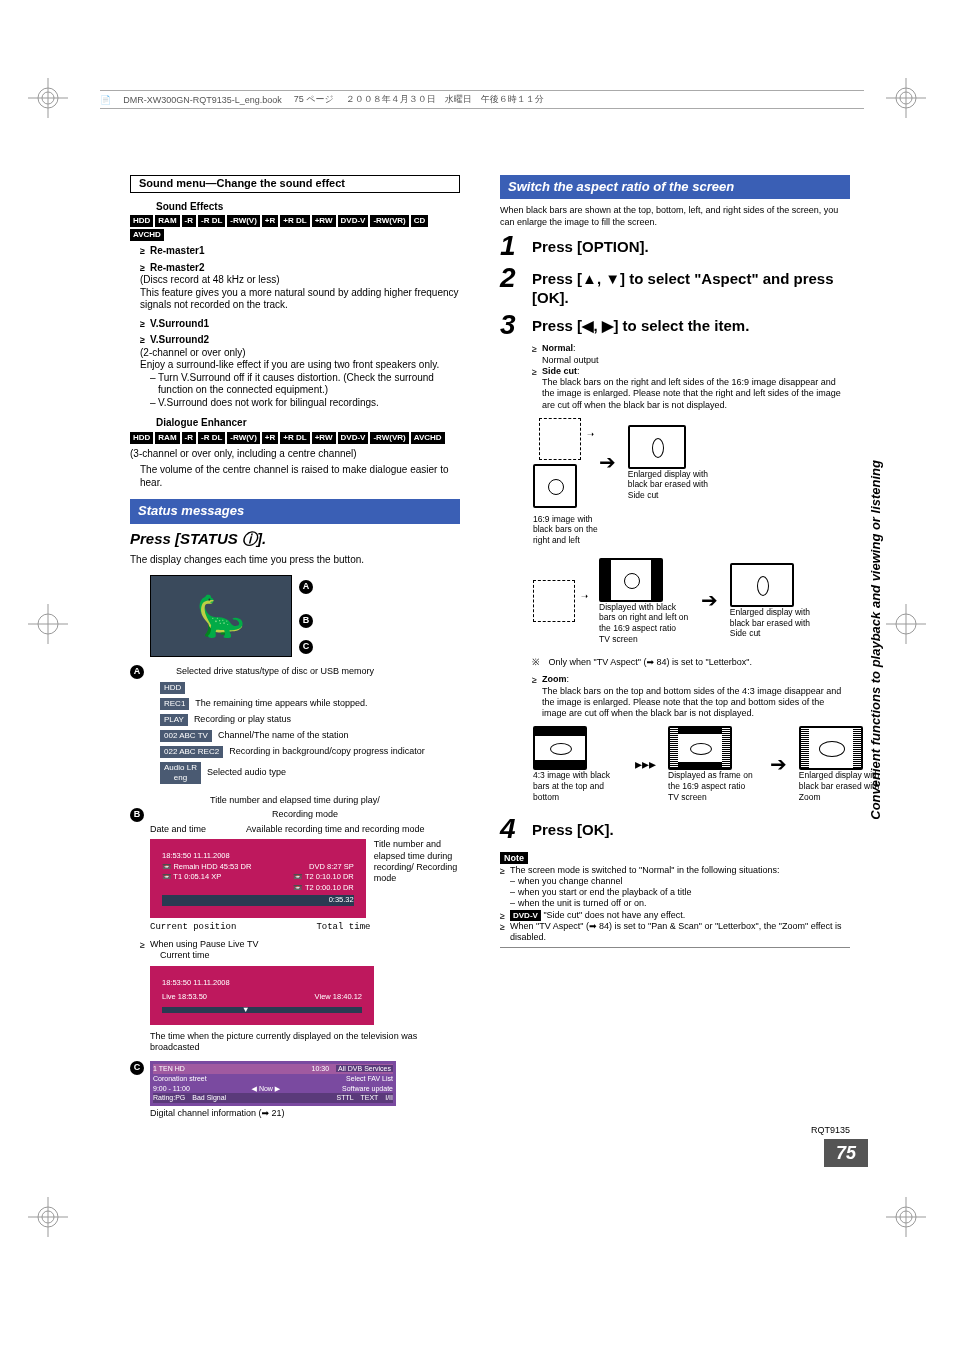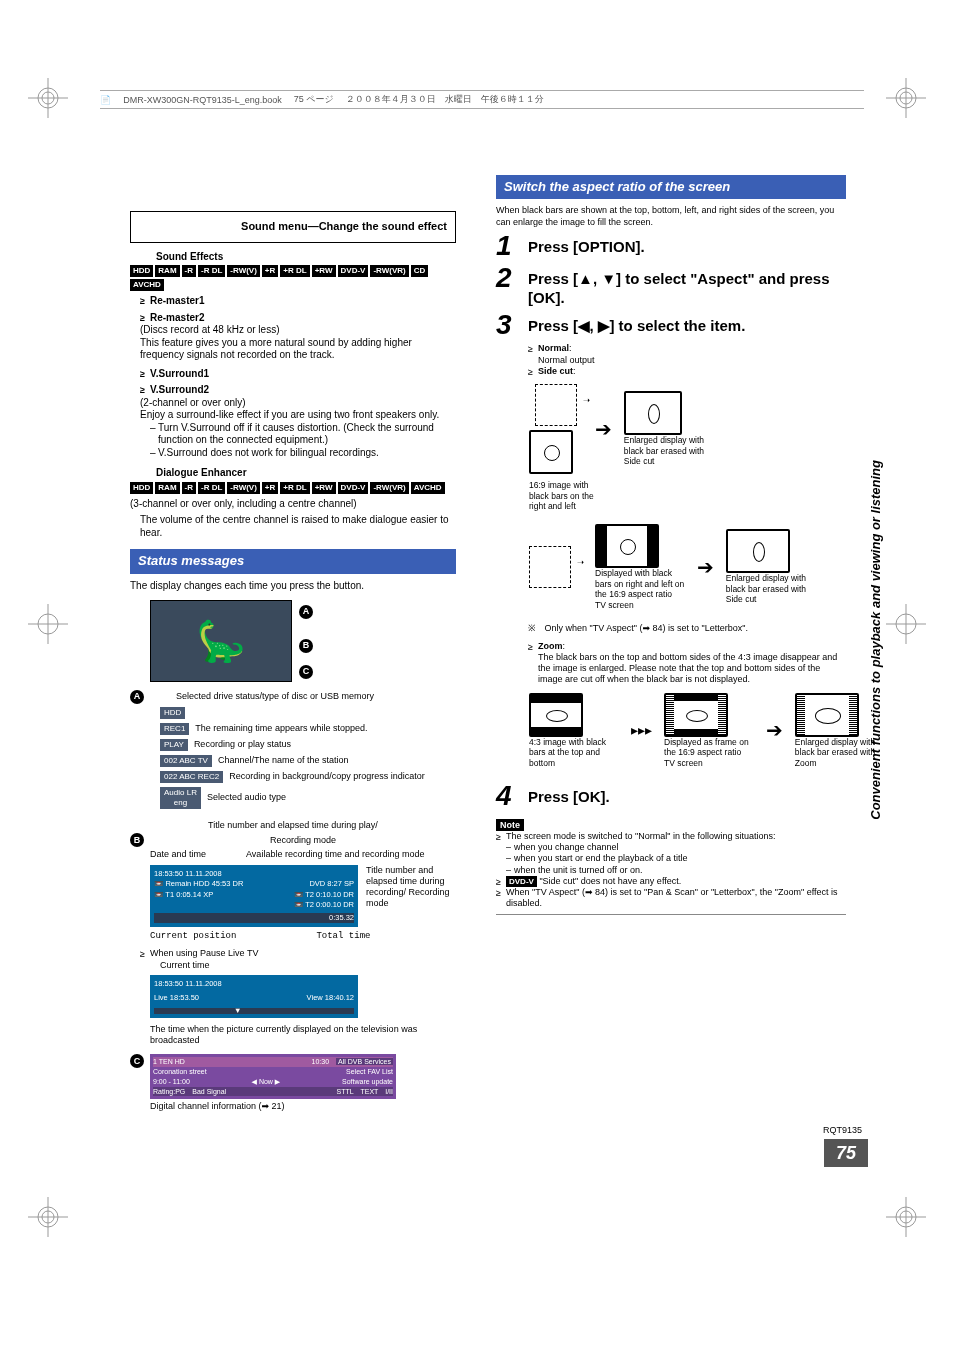--- a/index.html
+++ b/index.html
@@ -24,26 +24,25 @@
     gap: 40px;
   }
   .col {
     width: 330px;
     font-size: 10px;
     line-height: 1.25;
   }
   .col2 { width: 350px; }
   .box-title {
     border: 1px solid #000;
-    padding: 8px 8px;
+    padding: 1px 8px;
     font-weight: bold;
     font-size: 11px;
-    text-align: right;
+    text-align: left;
     margin-bottom: 8px;
-    margin-top: 36px;
   }
   .blue-bar {
     background: #3a5fb5;
     color: #fff;
     font-weight: bold;
     font-size: 13px;
     padding: 4px 8px;
     margin: 10px 0 6px 0;
     font-style: italic;
   }
@@ -91,21 +90,21 @@
     background: #555;
     color: #fff;
     font-size: 18px;
     font-style: italic;
     font-weight: bold;
     text-align: center;
     line-height: 28px;
   }
   .rqt {
     position: absolute;
-    right: 92px;
+    right: 104px;
     bottom: 216px;
     font-size: 9px;
   }
   .header-line {
     position: absolute;
     left: 100px;
     top: 90px;
     width: 764px;
     font-size: 9px;
     color: #555;
@@ -124,21 +123,21 @@
   .tv-row { display: flex; align-items: center; gap: 12px; margin-bottom: 6px;}
   .tv-icon { width: 50px; height: 40px; border: 2px solid #000; border-radius: 2px; position: relative; background: #fff;}
   .tv-circle { position: absolute; left: 50%; top: 50%; width: 14px; height: 14px; margin: -7px 0 0 -7px; border: 1.5px solid #000; border-radius: 50%;}
   .tv-oval { position: absolute; left: 50%; top: 50%; width: 10px; height: 18px; margin: -9px 0 0 -5px; border: 1.5px solid #000; border-radius: 50%;}
   .arrow { font-size: 20px; }
   .tv-caption { font-size: 8.5px; width: 90px;}
   .status-diagram { margin-top: 8px; font-size: 9px;}
   .osd-box { background: #4a5a72; color: #fff; font-size: 8px; padding: 1px 4px; display:inline-block; margin: 1px 0;}
   .osd-row { display: flex; align-items: center; gap: 6px; margin: 2px 0;}
   .circ-letter { display:inline-flex; width:14px; height:14px; border-radius:50%; background:#000; color:#fff; font-size:9px; font-weight:bold; align-items:center; justify-content:center;}
-  .osd-panel { background:#0369a1; color:#fff; font-size:7.5px; padding:4px; width: 200px; line-height:1.4;}
+  .osd-panel { background:#be185d; color:#fff; font-size:7.5px; padding:12px; width: 200px; line-height:1.4;}
   .osd-panel .row { display:flex; justify-content:space-between; }
   .channel-info { background:#7a4aa0; color:#fff; font-size:7px; padding:3px; width:240px; line-height:1.4;}
   .channel-info .r { display:flex; justify-content:space-between; gap:4px;}
   .tv-preview { width: 140px; height: 80px; background:#3a4a5c; border:1px solid #000; margin-bottom:4px; position:relative; display:flex; align-items:center; justify-content:center;}
   .tv-preview .dino { color:#8aa; font-size:40px;}
   .hr-thin { border:none; border-top:1px solid #888; margin:4px 0;}
   
   .reg-mark { position:absolute; }
   .reg-svg { width:40px; height:40px;}
   .reg-svg circle { fill:none; stroke:#999; stroke-width:1;}
@@ -246,20 +245,21 @@
         <span class="tag">+R DL</span>
         <span class="tag">+RW</span>
         <span class="tag">DVD-V</span>
         <span class="tag">-RW(VR)</span>
         <span class="tag">AVCHD</span>
       </div>
       <div>(3-channel or over only, including a centre channel)</div>
       <div style="padding-left:10px; margin-top:4px;">The volume of the centre channel is raised to make dialogue easier to hear.</div>
 
       <div class="blue-bar">Status messages</div>
+      <div class="h1">Press [STATUS ⓘ].</div>
       <div>The display changes each time you press the button.</div>
 
       <div style="margin:8px 0 4px 20px;">
         <div class="tv-preview">
           <span class="dino">🦕</span>
           <div style="position:absolute; right:-22px; top:4px;"><span class="circ-letter">A</span></div>
           <div style="position:absolute; right:-22px; top:38px;"><span class="circ-letter">B</span></div>
           <div style="position:absolute; right:-22px; top:64px;"><span class="circ-letter">C</span></div>
         </div>
       </div>
@@ -389,20 +389,21 @@
         </div>
       <div class="step">
           <div class="stepnum">3</div>
           <div class="steptext">Press [◀, ▶] to select the item.</div>
         </div>
 
       <div style="padding-left:32px;" class="small">
         <div class="bullet-item"><b>Normal</b>:</div>
         <div style="padding-left:10px;">Normal output</div>
         <div class="bullet-item"><b>Side cut</b>:</div>
+        <div style="padding-left:10px;">The black bars on the right and left sides of the 16:9 image disappear and the image is enlarged. Please note that the right and left sides of the image are cut off when the black bar is not displayed.</div>
 
         <div class="diagram-block">
           <div class="tv-row">
             <div style="width:54px; text-align:center;">
               <div style="width:40px;height:40px;border:1px dashed #000;margin:0 auto 4px;position:relative;">
                 <span style="position:absolute;right:-14px;top:10px;">➝</span>
               </div>
               <div class="tv-icon" style="width:40px;">
                   <div class="tv-circle"></div>
                 </div>

